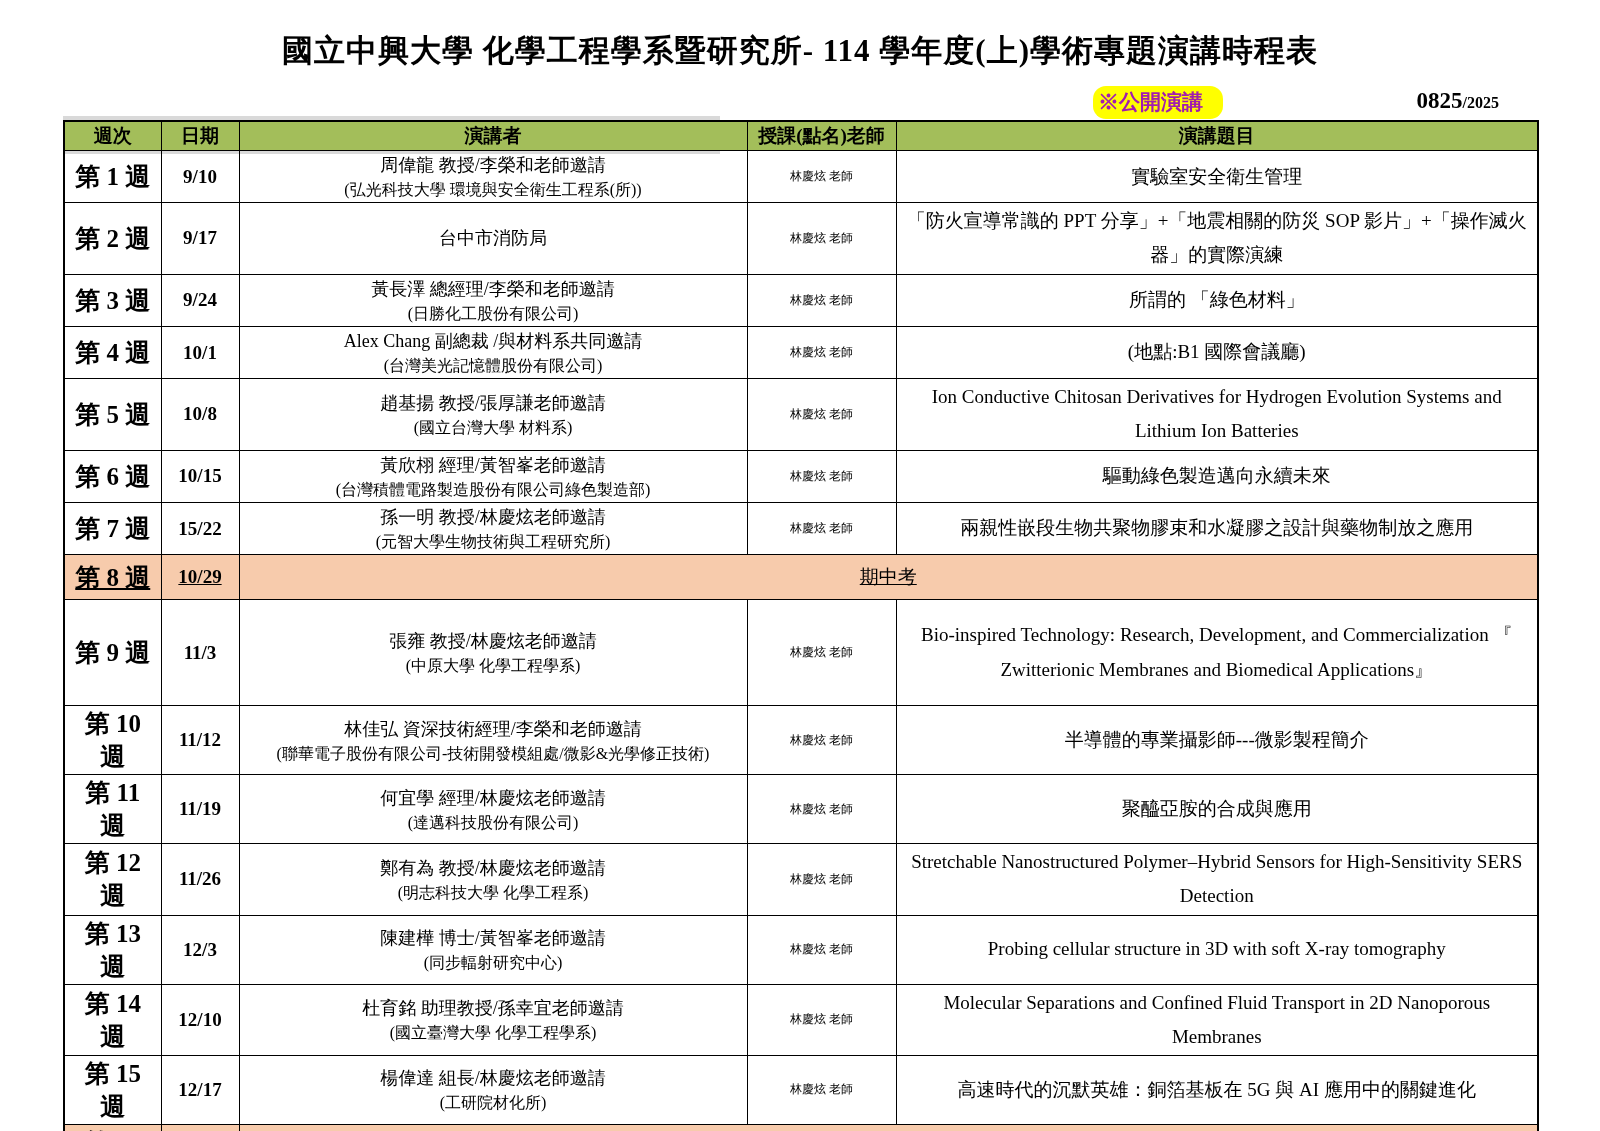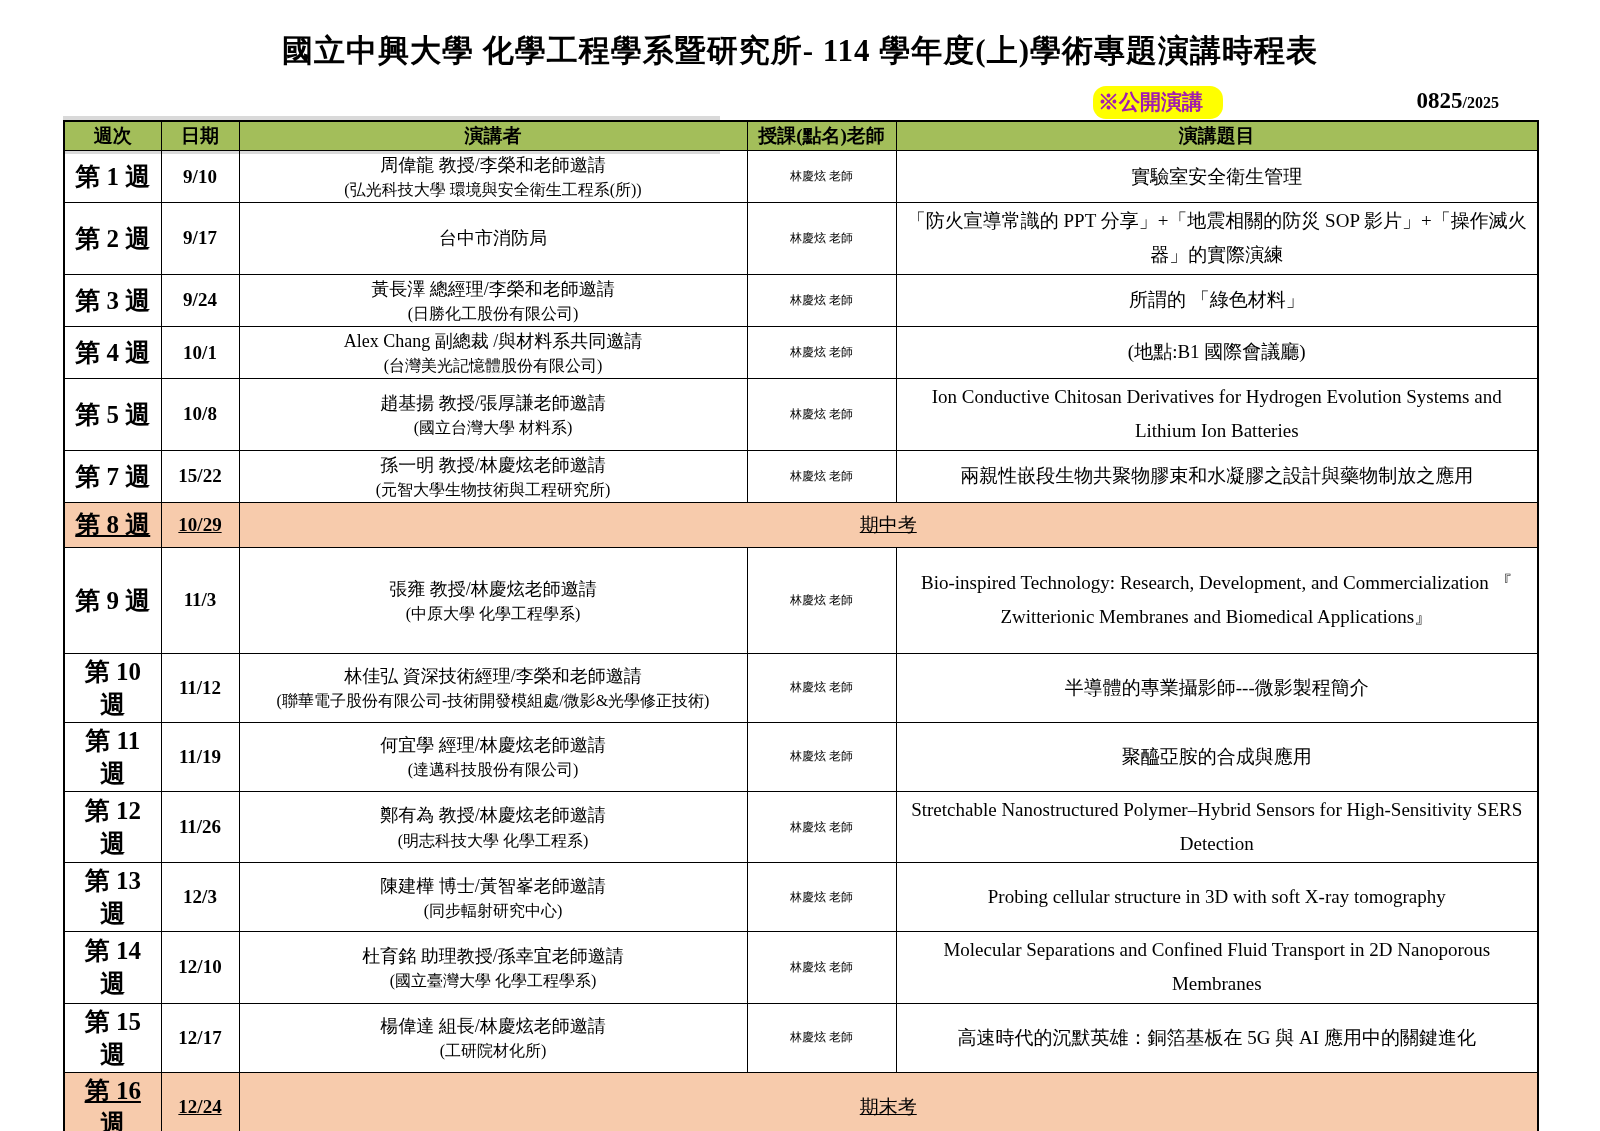--- a/index.html
+++ b/index.html
@@ -112,20 +112,30 @@
       <td class="week">第 5 週</td>
       <td class="date">10/8</td>
       <td class="speaker">
             <div class="sp-name">趙基揚 教授/張厚謙老師邀請</div>
             <div class="sp-aff">(國立台灣大學 材料系)</div>
           </td>
       <td class="teacher">林慶炫  老師</td>
       <td class="topic">Ion Conductive Chitosan Derivatives for Hydrogen Evolution Systems and Lithium Ion Batteries</td>
     </tr>
 
+    <tr class="h-r6">
+      <td class="week">第 6 週</td>
+      <td class="date">10/15</td>
+      <td class="speaker">
+            <div class="sp-name">黃欣栩 經理/黃智峯老師邀請</div>
+            <div class="sp-aff">(台灣積體電路製造股份有限公司綠色製造部)</div>
+          </td>
+      <td class="teacher">林慶炫  老師</td>
+      <td class="topic">驅動綠色製造邁向永續未來</td>
+    </tr>
 
     <tr class="h-r7">
       <td class="week">第 7 週</td>
       <td class="date">15/22</td>
       <td class="speaker">
             <div class="sp-name">孫一明 教授/林慶炫老師邀請</div>
             <div class="sp-aff">(元智大學生物技術與工程研究所)</div>
           </td>
       <td class="teacher">林慶炫  老師</td>
       <td class="topic">兩親性嵌段生物共聚物膠束和水凝膠之設計與藥物制放之應用</td>

